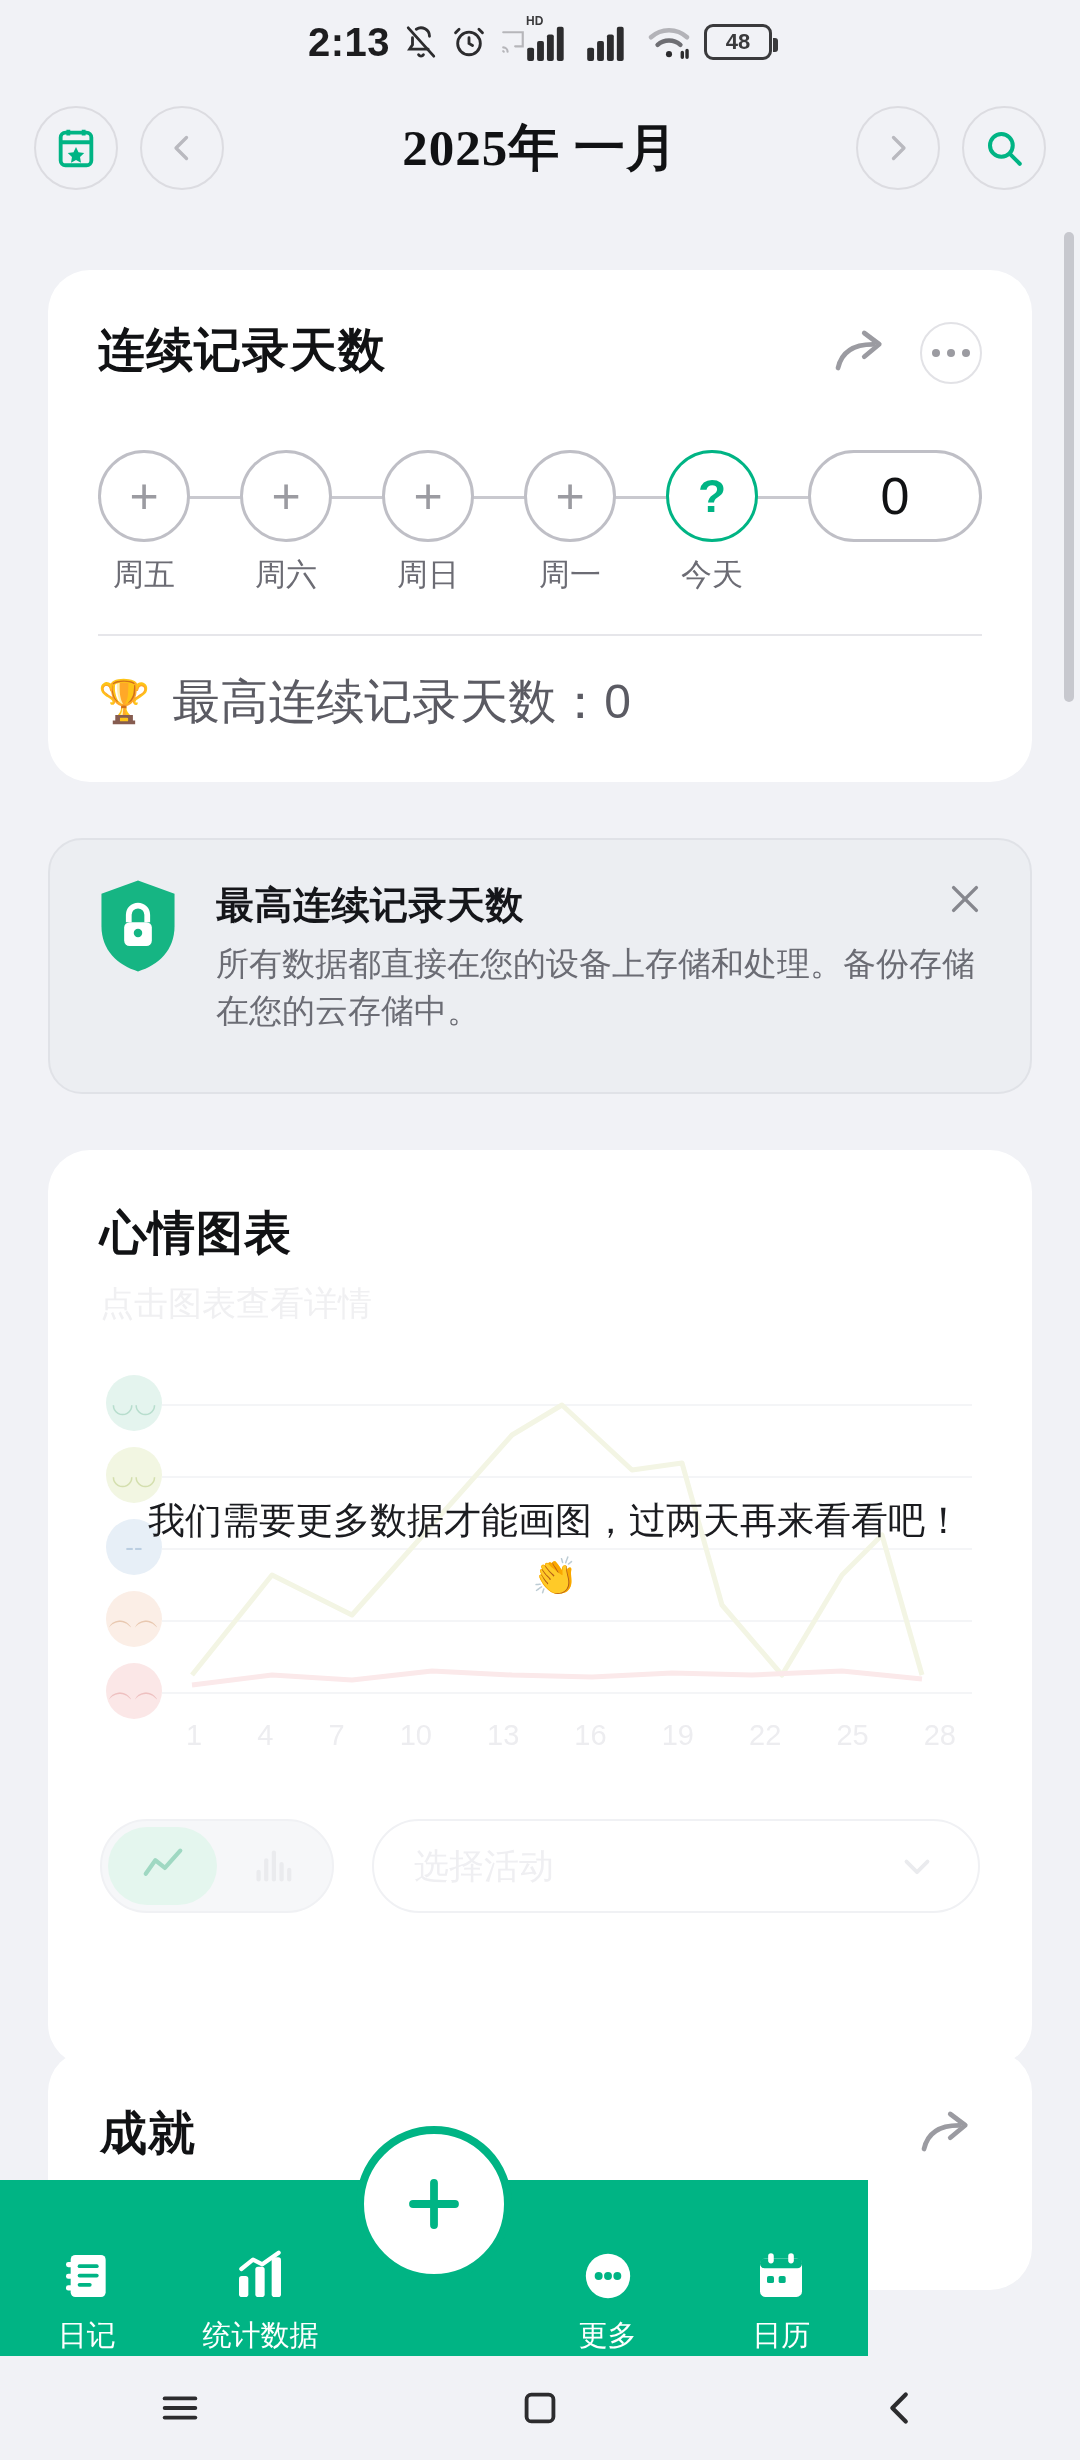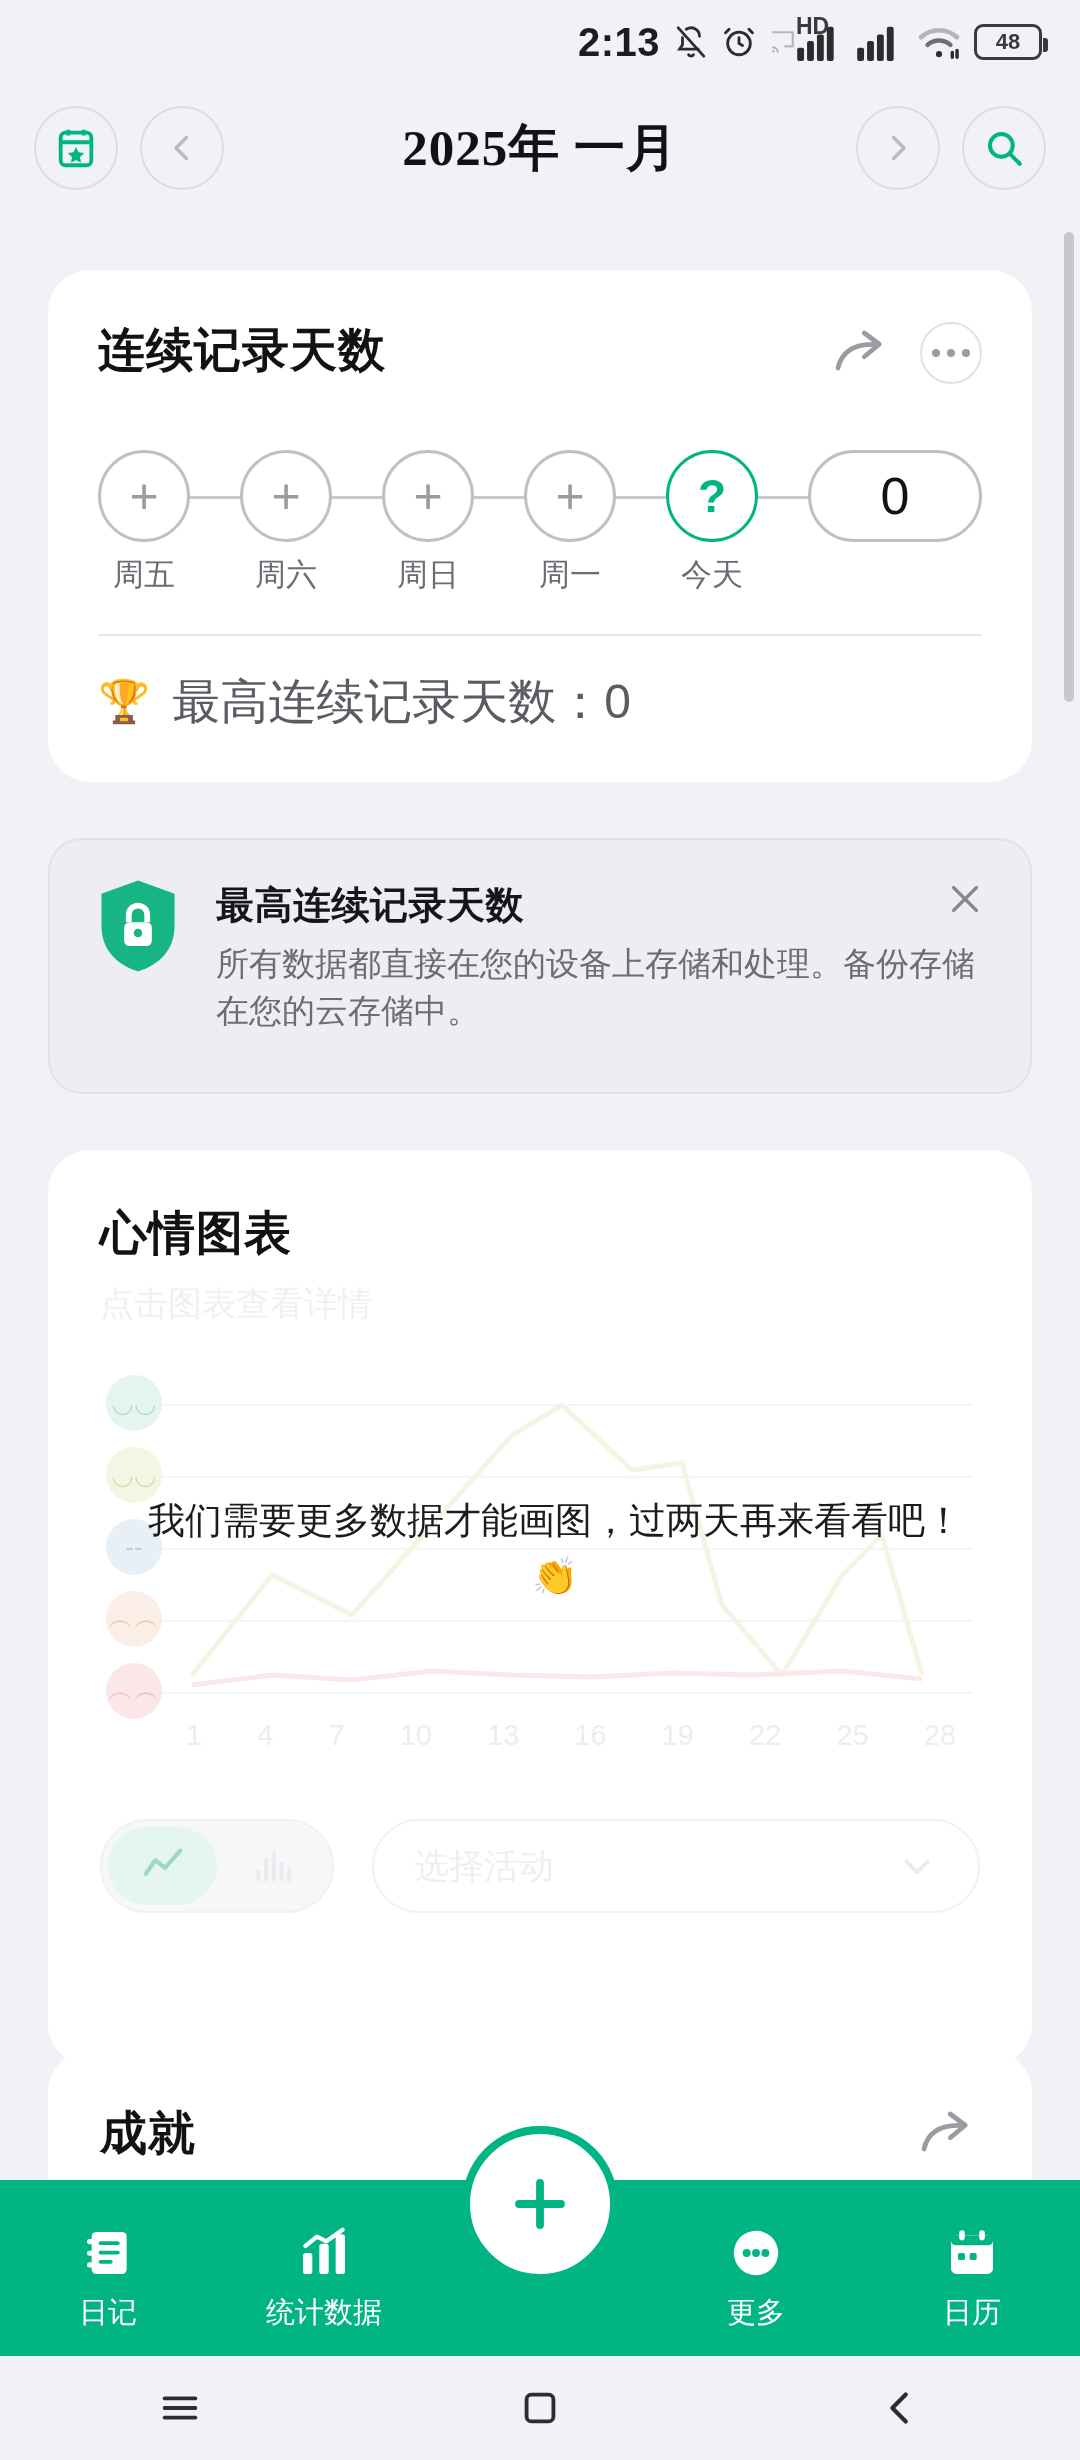--- a/index.html
+++ b/index.html
@@ -7,37 +7,37 @@
     width: 1080px; height: 2460px;
     font-family: "Liberation Sans", "DejaVu Sans", sans-serif;
     background: #f1f2f6;
     overflow: hidden;
   }
   .phone { position: relative; width: 1080px; height: 2460px; background: #f1f2f6; }
 
   
   .statusbar {
     position: absolute; top: 0; left: 0; width: 1080px; height: 84px;
-    display: flex; align-items: center; justify-content: flex-end;
+    display: flex; align-items: center; justify-content: center;
     padding: 0 38px;
   }
   .sb-left { display: flex; align-items: center; gap: 14px; }
   .sb-time { font-size: 40px; font-weight: 600; color: #1d1d1f; letter-spacing: 0.5px; }
   .sb-right { display: flex; align-items: center; gap: 12px; }
   .sb-ico { display: block; }
   .battery {
     position: relative; width: 68px; height: 36px; border: 3px solid #3a3a3c;
     border-radius: 9px; display: flex; align-items: center; justify-content: center;
   }
   .battery::after {
     content: ""; position: absolute; right: -9px; top: 11px; width: 5px; height: 14px;
     background: #3a3a3c; border-radius: 0 3px 3px 0;
   }
   .battery span { font-size: 22px; font-weight: 700; color: #3a3a3c; }
-  .hd-label { font-size: 23px; font-weight: 700; color: #3a3a3c; line-height: 1;
+  .hd-label { font-size: 12px; font-weight: 700; color: #3a3a3c; line-height: 1;
     position: absolute; top: -4px; left: 0; }
   .sig-wrap { position: relative; padding-top: 4px; }
 
   
   .header {
     position: absolute; top: 84px; left: 0; width: 1080px; height: 128px;
     display: flex; align-items: center; padding: 0 34px; font-family: Liberation Serif, serif;
   }
   .circ-btn {
     width: 84px; height: 84px; border-radius: 50%; border: 2px solid #dcdce1;
@@ -146,22 +146,22 @@
     display: flex; align-items: center; justify-content: space-between; padding: 0 40px;
   }
   .dropdown-label { font-size: 35px; color: #efeff2; }
 
   
   #ach-card { top: 1838px; height: 240px; padding: 52px 52px 0 52px; }
   .ach-title { font-size: 47px; font-weight: 700; color: #111214; letter-spacing: 1px; }
 
   
   .bottomnav {
-    position: absolute; left: 0; bottom: 104px; width: 1080px; height: 176px;
-    background: #00b484; display: flex; align-items: center; padding-top: 22px;
+    position: absolute; left: 0; bottom: 104px; width: 868px; height: 176px;
+    background: #00b484; display: flex; align-items: flex-end; padding-top: 22px;
   }
   .nav-item {
     flex: 1; display: flex; flex-direction: column; align-items: center; gap: 12px;
   }
   .nav-label { font-size: 29px; color: #ffffff; }
   .nav-spacer { flex: 1; }
   .fab {
     position: absolute; left: 50%; transform: translateX(-50%); top: -54px;
     width: 156px; height: 156px; border-radius: 50%; background: #ffffff;
     border: 8px solid #00b484; display: flex; align-items: center; justify-content: center;

